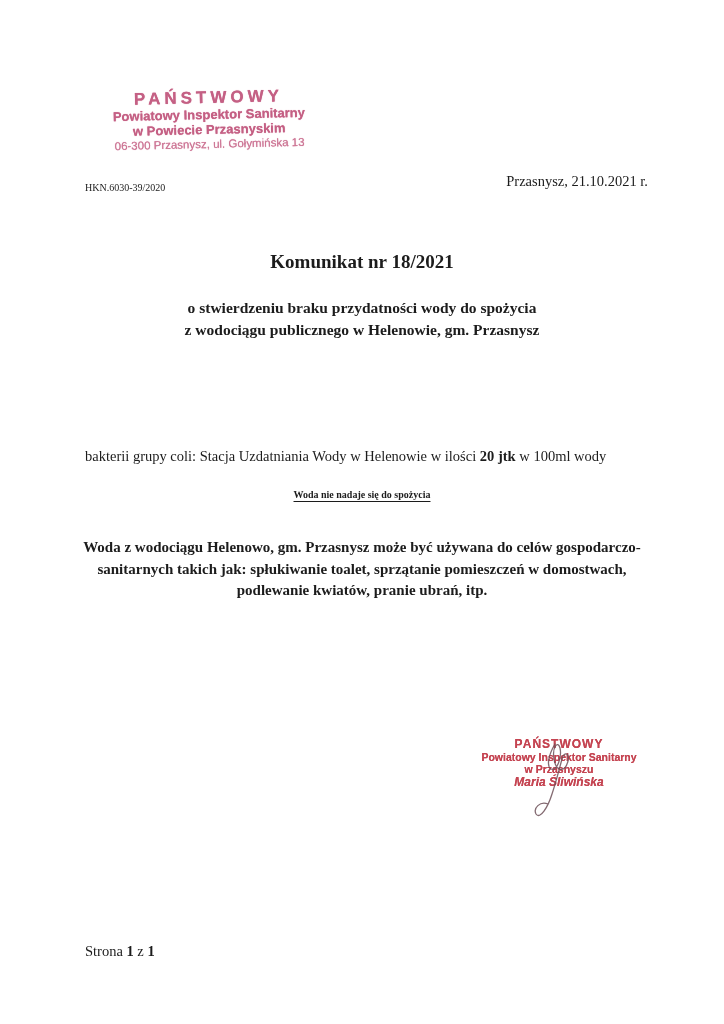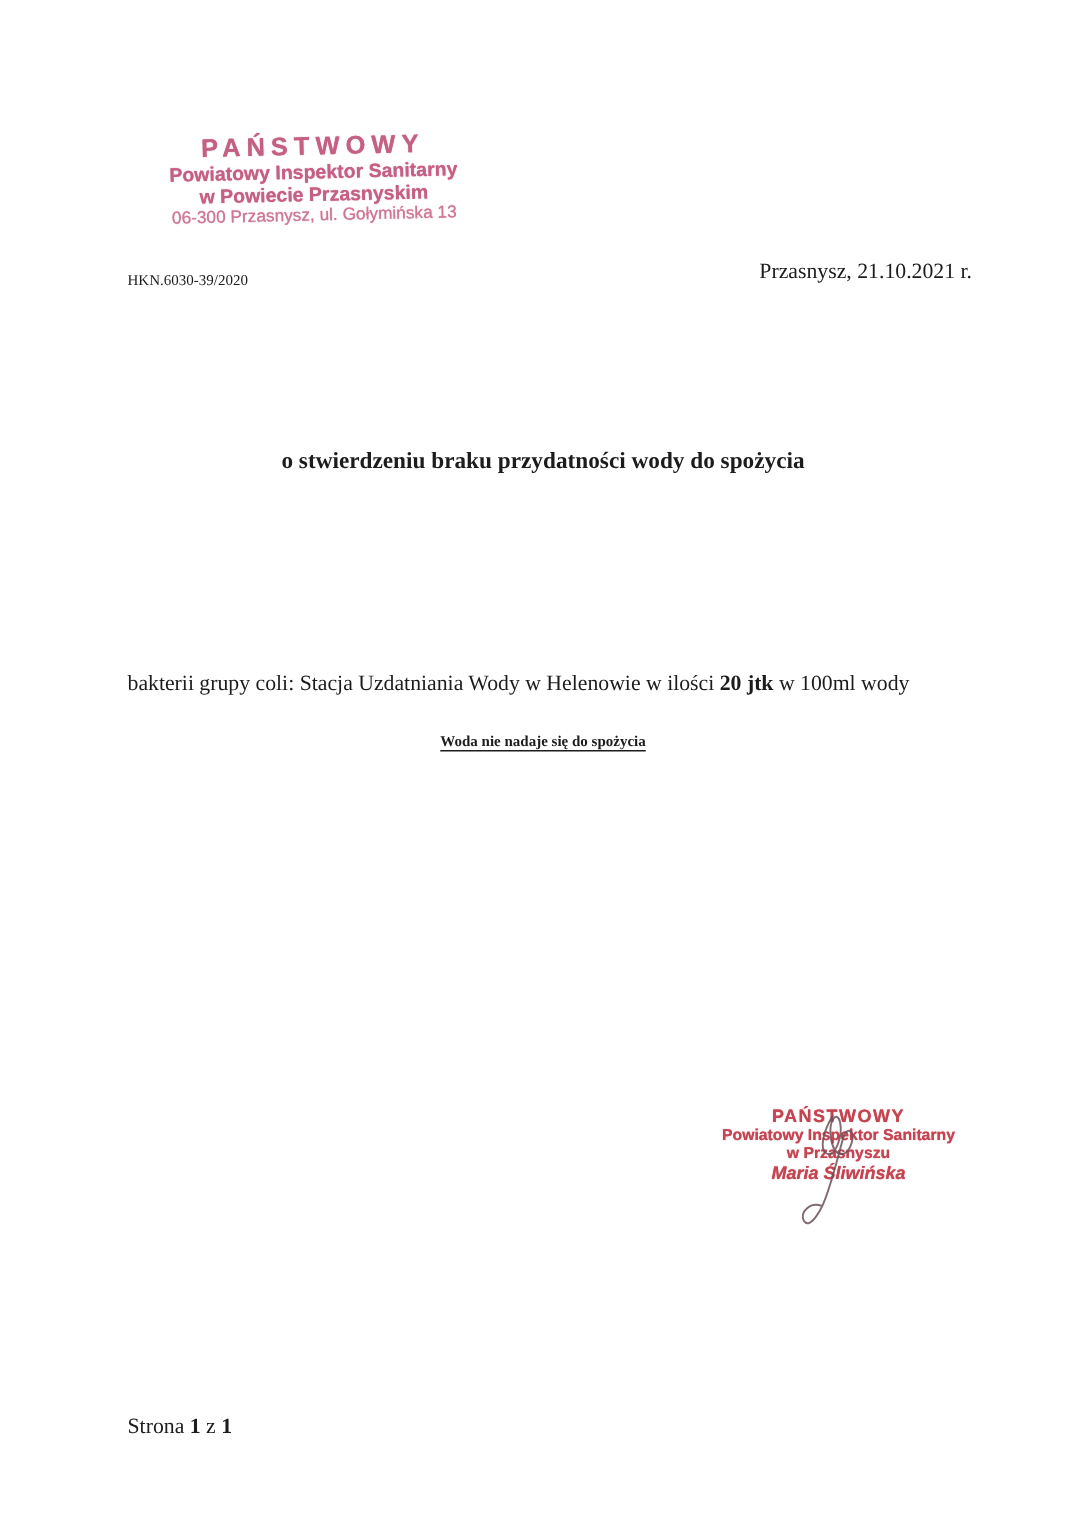--- a/index.html
+++ b/index.html
@@ -133,30 +133,33 @@
     <div class="s-l1">PAŃSTWOWY</div>
     <div class="s-l2">Powiatowy Inspektor Sanitarny</div>
     <div class="s-l3">w Powiecie Przasnyskim</div>
     <div class="s-l4">06-300 Przasnysz, ul. Gołymińska 13</div>
   </div>
 
   <div class="abs place-date">Przasnysz, 21.10.2021 r.</div>
 
   <div class="abs reference">HKN.6030-39/2020</div>
 
+  <div class="abs doc-title">Komunikat nr 18/2021</div>
 
   <div class="abs doc-subtitle">
     <div>o stwierdzeniu braku przydatności wody do spożycia</div>
+    <div>z wodociągu publicznego w Helenowie, gm. Przasnysz</div>
   </div>
 
 
   <div class="abs finding-detail"><span>bakterii grupy coli: Stacja Uzdatniania Wody w Helenowie w ilości </span><span class="bold">20 jtk</span><span> w 100ml wody</span></div>
 
   <div class="abs warning-heading">Woda nie nadaje się do spożycia</div>
 
+  <div class="abs para-usage">Woda z wodociągu Helenowo, gm. Przasnysz może być używana do celów gospodarczo-sanitarnych takich jak: spłukiwanie toalet, sprzątanie pomieszczeń w domostwach, podlewanie kwiatów, pranie ubrań, itp.</div>
 
 
 
   <div class="abs stamp-bottom" style="color: rgb(194, 59, 73);">
     <div class="s-l1">PAŃSTWOWY</div>
     <div class="s-l2">Powiatowy Inspektor Sanitarny</div>
     <div class="s-l3">w Przasnyszu</div>
     <div class="s-name">Maria Śliwińska</div>
   </div>
 

